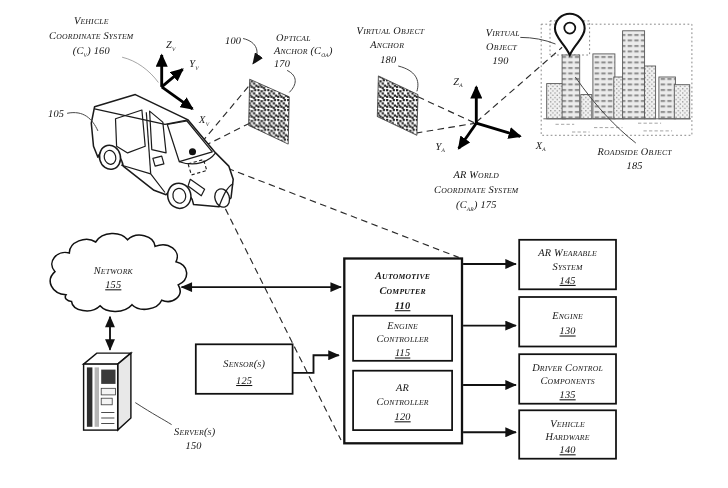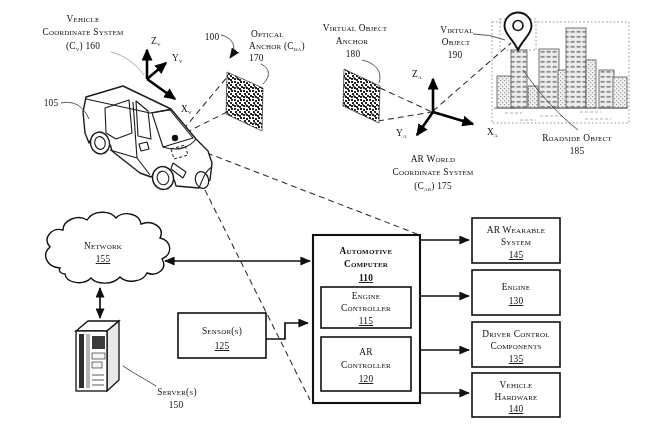--- a/index.html
+++ b/index.html
@@ -1,16 +1,16 @@
 <!DOCTYPE html>
 <html><head>
 <meta charset="utf-8">
 <style>
   html,body { margin:0; padding:0; background:#ffffff; }
-  #stage { position:relative; width:662px; height:444px; background:#fff; overflow:hidden; }
+  #stage { position:relative; width:662px; height:444px; background:#fff; overflow:hidden;font-style:italic; }
   svg text {
     font-family:"Liberation Serif","DejaVu Serif",serif;
     font-variant:small-caps;
     fill:#111;
     font-size:9.4px;
     letter-spacing:.2px;
   }
   .sub { font-size:6.8px; }
   .u   { text-decoration:underline; }
   .b   { font-weight:bold; }

